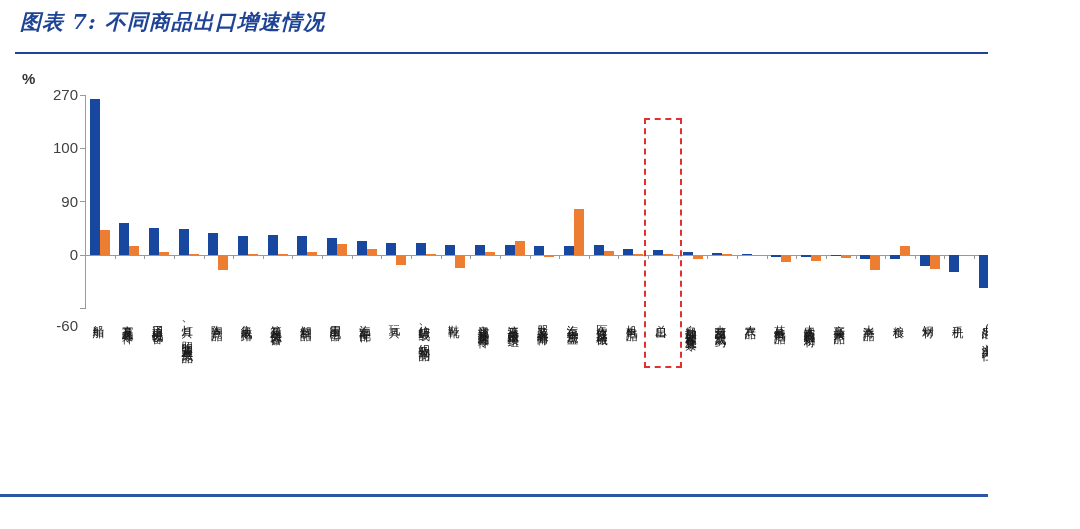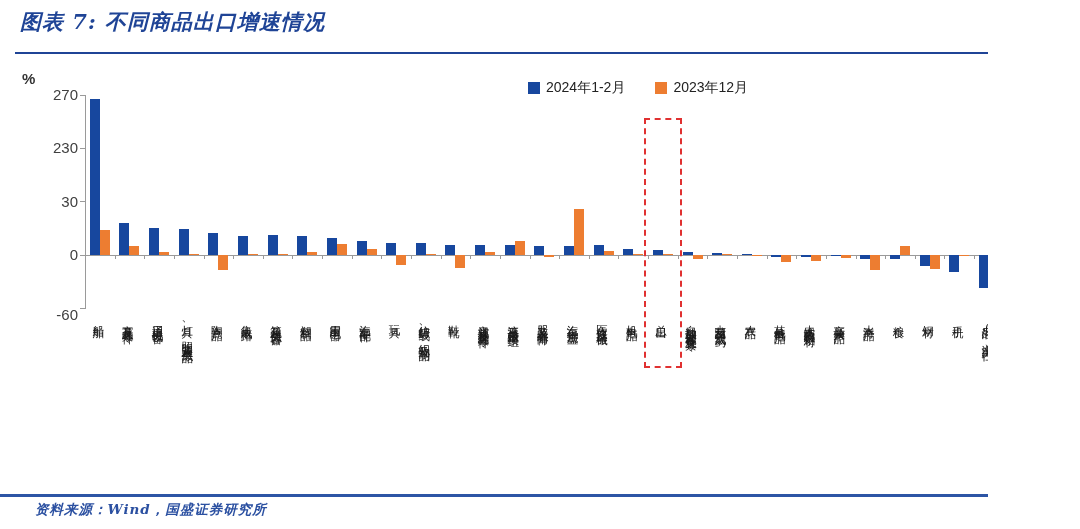--- a/index.html
+++ b/index.html
@@ -32,45 +32,35 @@
 </style>
 </head>
 <body>
 
 <div class="page">
   <div class="title">图表 7:  不同商品出口增速情况</div>
   <div class="title-rule"></div>
 
   <div class="pct-label">%</div>
 
-  <div class="legend">
-    <div class="legend-item">
-      <span class="legend-swatch" style="background:#17479e"></span>
-      <span>2024年1-2月</span>
-    </div>
-    <div class="legend-item">
-      <span class="legend-swatch" style="background:#ed7d31"></span>
-      <span>2023年12月</span>
-    </div>
-  </div>
 
   <div class="y-axis-line"></div>
   <div class="x-axis-line"></div>
 
   <div id="plot-dynamic">
       <div class="y-tick" style="left: 80px; top: 94.5px;"></div>
       <div class="y-tick-label" style="left: 26px; top: 86px;">270</div>
       <div class="y-tick" style="left: 80px; top: 147.938px;"></div>
-      <div class="y-tick-label" style="left: 26px; top: 139.438px;">230</div>
+      <div class="y-tick-label" style="left: 26px; top: 139.438px;">100</div>
       <div class="y-tick" style="left: 80px; top: 201.375px;"></div>
-      <div class="y-tick-label" style="left: 26px; top: 192.875px;">30</div>
+      <div class="y-tick-label" style="left: 26px; top: 192.875px;">90</div>
       <div class="y-tick" style="left: 80px; top: 254.812px;"></div>
       <div class="y-tick-label" style="left: 26px; top: 246.312px;">0</div>
       <div class="y-tick" style="left: 80px; top: 308.25px;"></div>
-      <div class="y-tick-label" style="left: 26px; top: 306px;">-60</div>
+      <div class="y-tick-label" style="left: 26px; top: 317px;">-60</div>
       <div class="x-tick" style="left: 85px; top: 255.312px;"></div>
       <div class="x-tick" style="left: 114.636px; top: 255.312px;"></div>
       <div class="x-tick" style="left: 144.273px; top: 255.312px;"></div>
       <div class="x-tick" style="left: 173.909px; top: 255.312px;"></div>
       <div class="x-tick" style="left: 203.545px; top: 255.312px;"></div>
       <div class="x-tick" style="left: 233.182px; top: 255.312px;"></div>
       <div class="x-tick" style="left: 262.818px; top: 255.312px;"></div>
       <div class="x-tick" style="left: 292.455px; top: 255.312px;"></div>
       <div class="x-tick" style="left: 322.091px; top: 255.312px;"></div>
       <div class="x-tick" style="left: 351.727px; top: 255.312px;"></div>
@@ -195,14 +185,13 @@
       <div class="cat-label" style="left: 921.636px; top: 316px;">钢材</div>
       <div class="cat-label" style="left: 951.273px; top: 316px;">手机</div>
       <div class="cat-label" style="left: 980.909px; top: 316px;">成品油(海关口径)</div>
       <div class="cat-label" style="left: 1010.55px; top: 316px;">稀土</div>
       <div class="cat-label" style="left: 1040.18px; top: 316px;">肥料</div>
     </div>
 
   <div class="highlight-box"></div>
 
   <div class="bottom-rule"></div>
-  <div class="source">资料来源：Wind，国盛证券研究所</div>
 </div>
 
 </body></html>

